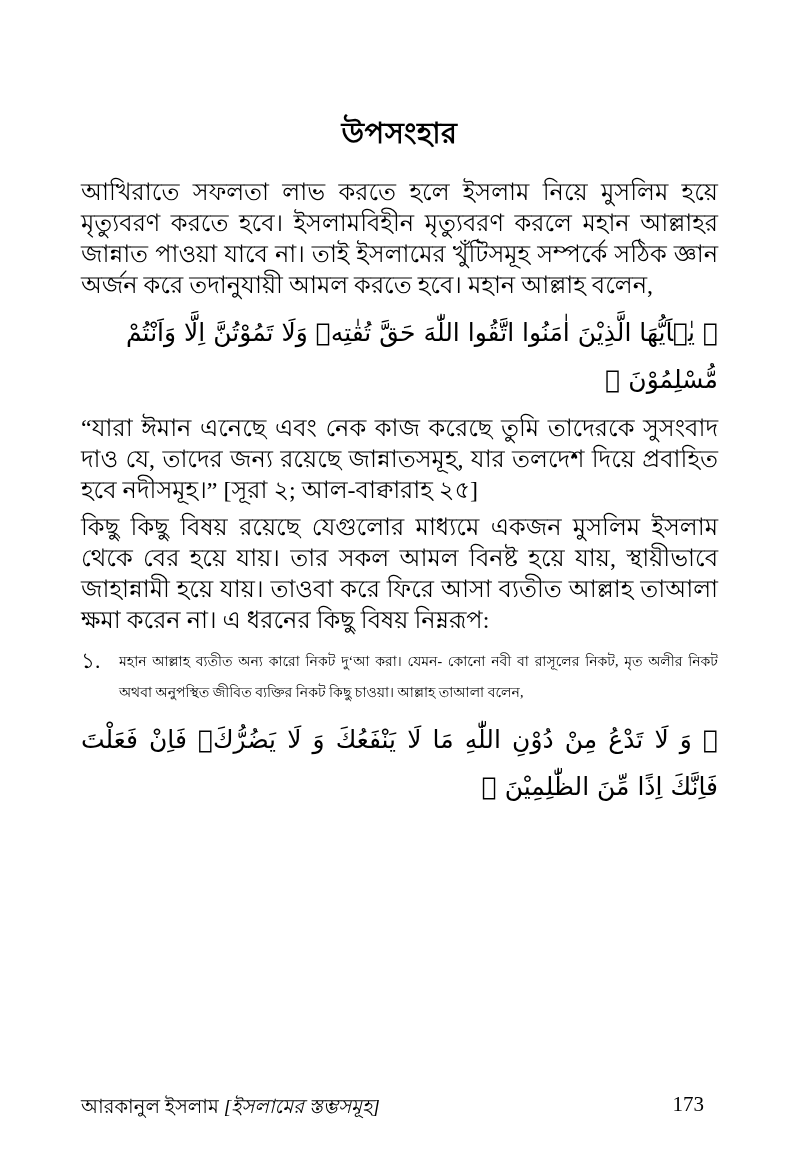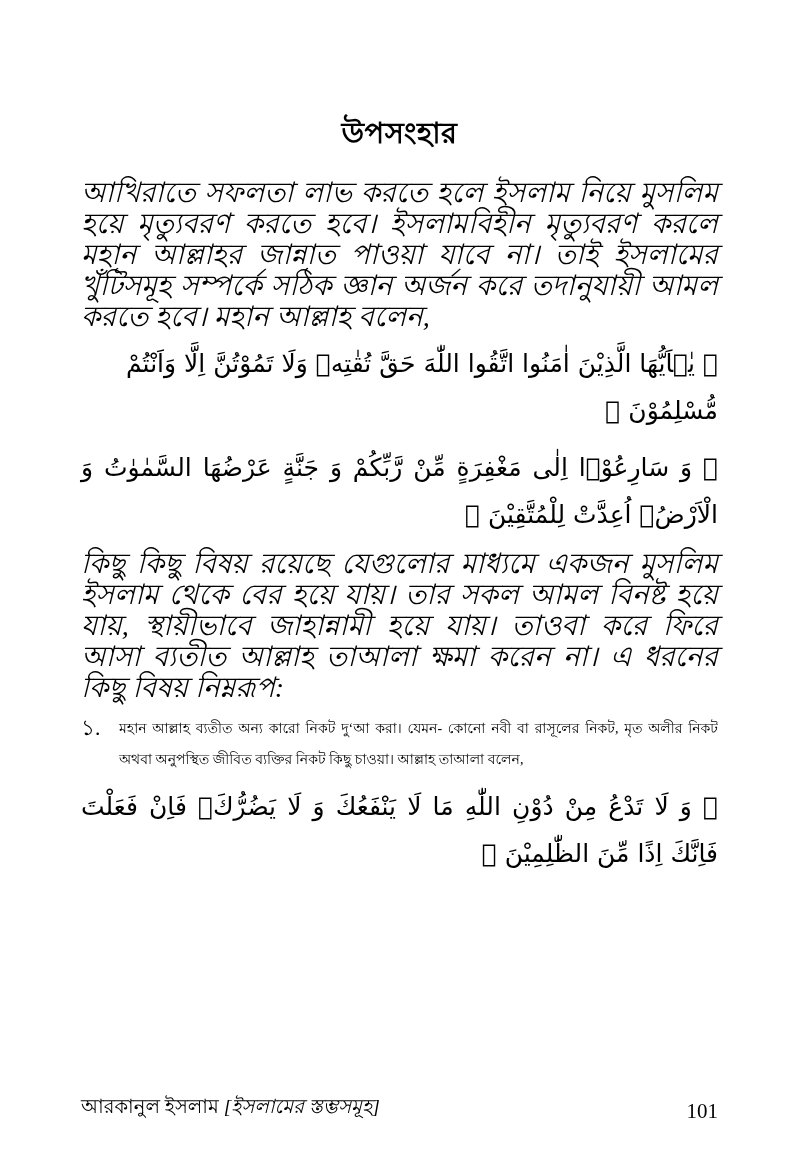--- a/index.html
+++ b/index.html
@@ -19,25 +19,24 @@
     overflow: hidden;
   }
   .page-title {
     font-size: 29px;
     font-weight: bold;
     text-align: center;
     margin: 0 0 18px 0;
     letter-spacing: 0.5px;
   }
   .body-para {
-    font-size: 28px;
+    font-size: 24px;
     line-height: 31px;
     text-align: justify;
     margin: 0 0 6px 0;
-    font-style: italic;
   }
   .arabic-verse {
     direction: rtl;
     unicode-bidi: embed;
     font-family: "DejaVu Sans", "Liberation Serif", sans-serif;
     font-size: 25px;
     line-height: 47px;
     margin: 8px 0 10px 0;
   }
   .arabic-centered {
@@ -58,25 +57,25 @@
   }
   .numbered-item .item-text {
     flex: 1 1 auto;
     font-size: 14px;
     line-height: 31px;
     text-align: justify;
   }
   .page-footer {
     position: absolute;
     left: 81px;
-    right: 78px;
+    right: 92px;
     top: 1092px;
     display: flex;
     justify-content: space-between;
-    align-items: flex-end;
+    align-items: flex-start;
     font-size: 19.5px;
   }
   .book-title .bracket {
     font-style: italic;
   }
   .page-number {
     font-size: 21px;
   }
 </style>
 </head>
@@ -85,33 +84,33 @@
 <div class="page">
 
   <h1 class="page-title">উপসংহার</h1>
 
   <p class="body-para">আখিরাতে সফলতা লাভ করতে হলে ইসলাম নিয়ে মুসলিম হয়ে মৃত্যুবরণ করতে হবে। ইসলামবিহীন মৃত্যুবরণ করলে মহান আল্লাহর জান্নাত পাওয়া যাবে না। তাই ইসলামের খুঁটিসমূহ সম্পর্কে সঠিক জ্ঞান অর্জন করে তদানুযায়ী আমল করতে হবে। মহান আল্লাহ বলেন,</p>
 
   <div class="arabic-verse arabic-centered" lang="ar">﴿ يٰۤاَيُّهَا الَّذِيْنَ اٰمَنُوا اتَّقُوا اللّٰهَ حَقَّ تُقٰتِهٖ وَلَا تَمُوْتُنَّ اِلَّا وَاَنْتُمْ مُّسْلِمُوْنَ ﴾</div>
 
 
 
+  <p class="body-para">“যারা ঈমান এনেছে এবং নেক কাজ করেছে তুমি তাদেরকে সুসংবাদ দাও যে, তাদের জন্য রয়েছে জান্নাতসমূহ, যার তলদেশ দিয়ে প্রবাহিত হবে নদীসমূহ।” [সূরা ২; আল-বাক্বারাহ ২৫]</p>
 
-  <div class="arabic-verse arabic-justified" lang="ar">﴿ وَ سَارِعُوْۤا اِلٰى مَغْفِرَةٍ مِّنْ رَّبِّكُمْ وَ جَنَّةٍ عَرْضُهَا السَّمٰوٰتُ وَ الْاَرْضُۙ اُعِدَّتْ لِلْمُتَّقِيْنَ ﴾</div>
 
 
   <p class="body-para">কিছু কিছু বিষয় রয়েছে যেগুলোর মাধ্যমে একজন মুসলিম ইসলাম থেকে বের হয়ে যায়। তার সকল আমল বিনষ্ট হয়ে যায়, স্থায়ীভাবে জাহান্নামী হয়ে যায়। তাওবা করে ফিরে আসা ব্যতীত আল্লাহ তাআলা ক্ষমা করেন না। এ ধরনের কিছু বিষয় নিম্নরূপ:</p>
 
   <div class="numbered-item">
     <span class="item-number">১.</span>
     <span class="item-text">মহান আল্লাহ ব্যতীত অন্য কারো নিকট দু‘আ করা। যেমন- কোনো নবী বা রাসূলের নিকট, মৃত অলীর নিকট অথবা অনুপস্থিত জীবিত ব্যক্তির নিকট কিছু চাওয়া। আল্লাহ তাআলা বলেন,</span>
   </div>
 
   <div class="arabic-verse arabic-justified" lang="ar">﴿ وَ لَا تَدْعُ مِنْ دُوْنِ اللّٰهِ مَا لَا يَنْفَعُكَ وَ لَا يَضُرُّكَۚ فَاِنْ فَعَلْتَ فَاِنَّكَ اِذًا مِّنَ الظّٰلِمِيْنَ ﴾</div>
 
   <div class="page-footer">
     <span class="book-title">
       <span>আরকানুল ইসলাম </span><span class="bracket">[ইসলামের স্তম্ভসমূহ]</span>
     </span>
-    <span class="page-number">101</span>
+    <span class="page-number">173</span>
   </div>
 
 </div>
 
 </body></html>

